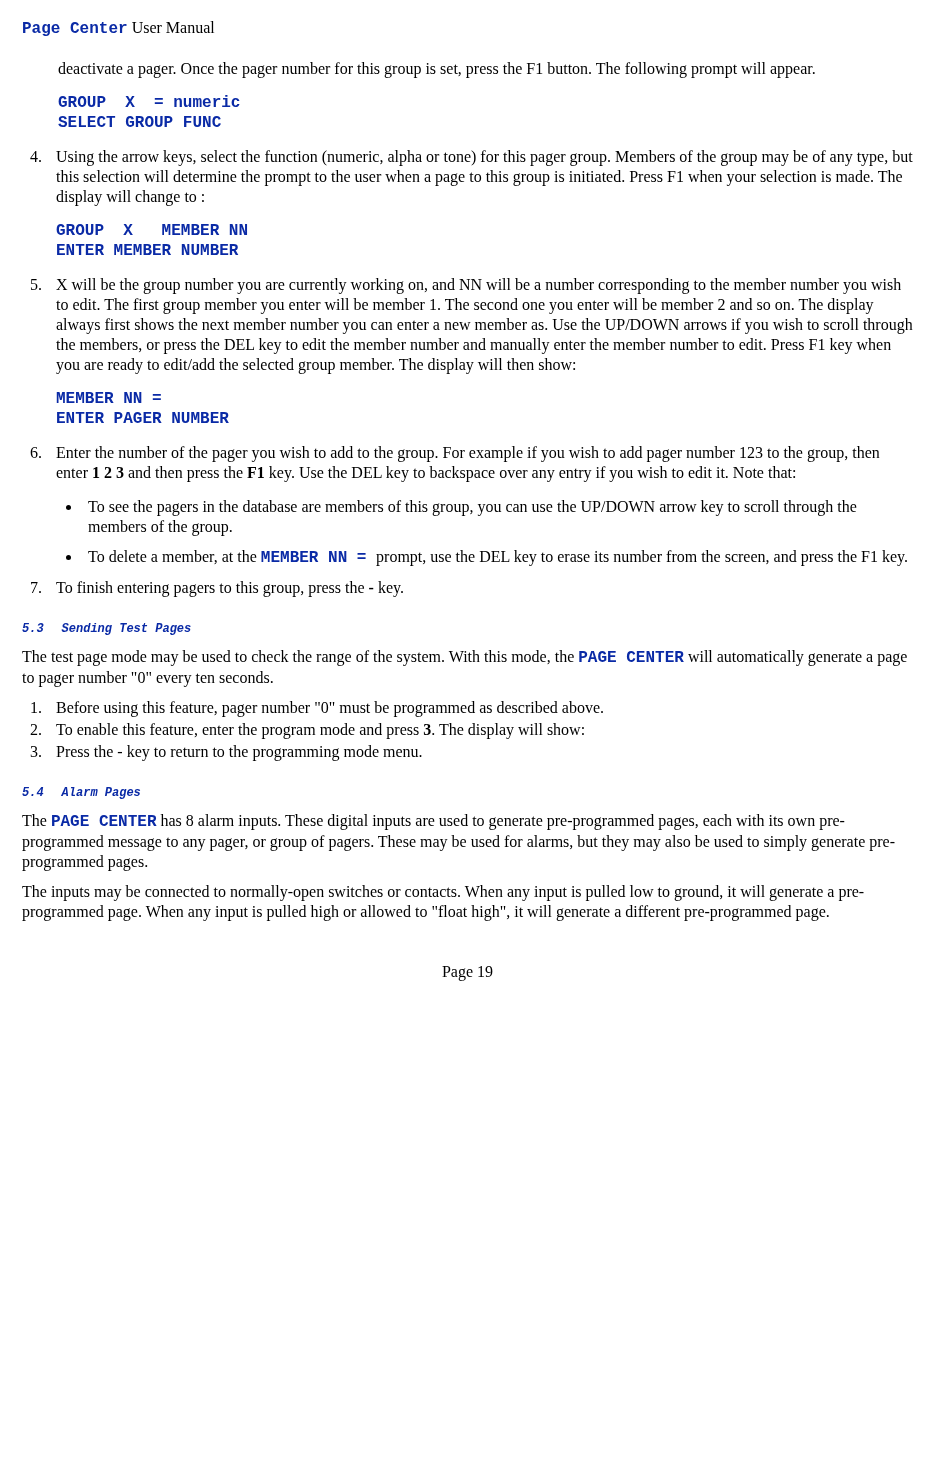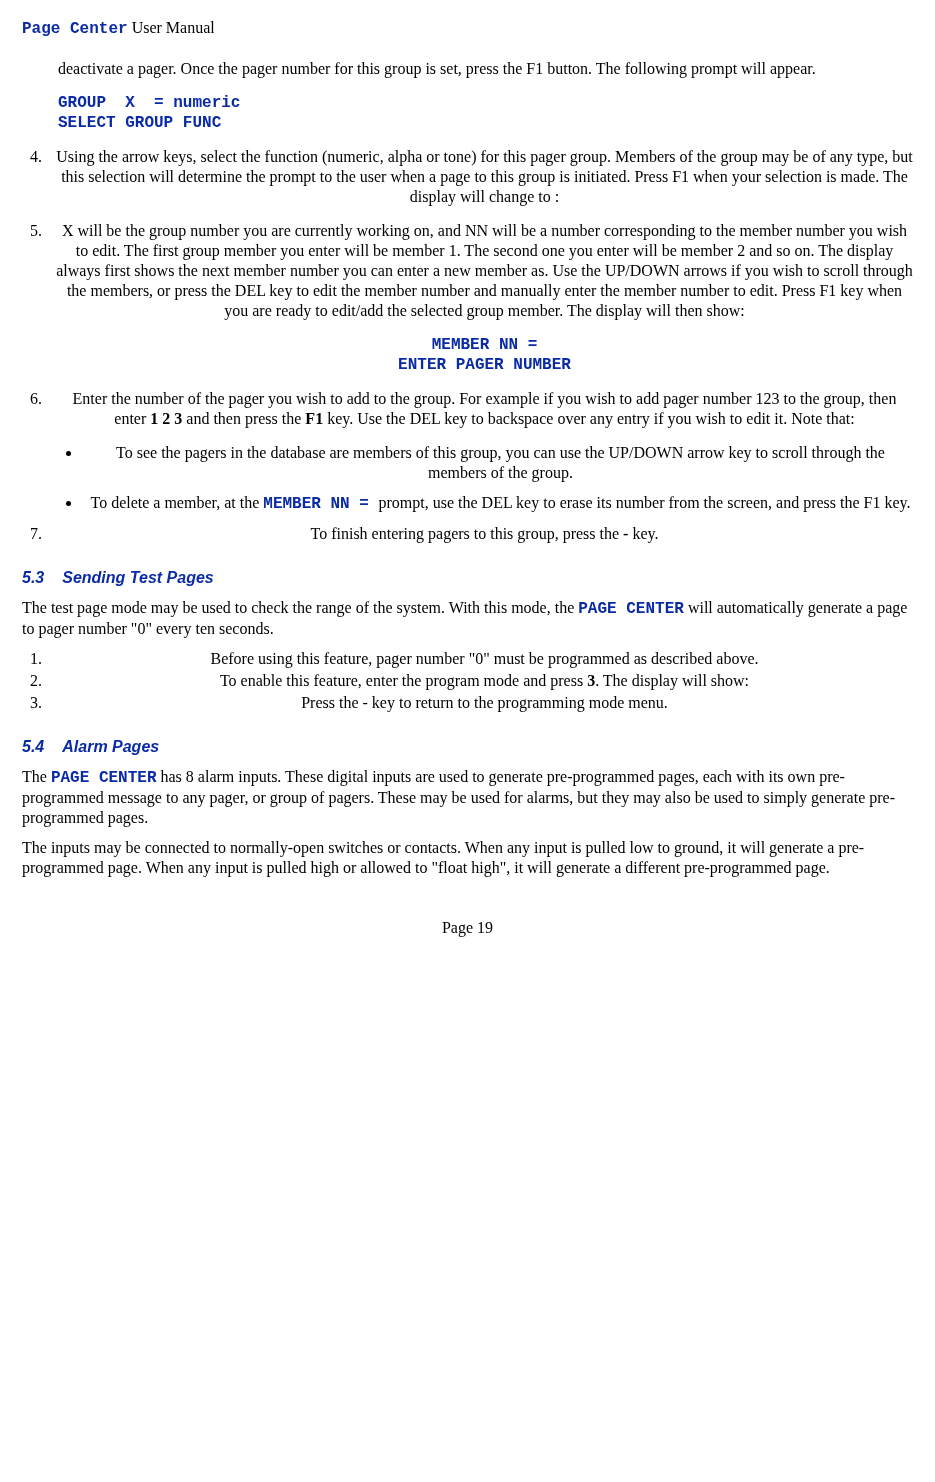--- a/index.html
+++ b/index.html
@@ -29,30 +29,30 @@
     white-space: pre;
     margin: 14px 0 14px 36px;
   }
   .code-display-light {
     font-family: "Courier New", Courier, monospace;
     color: #0a2aa6;
     white-space: pre;
     margin: 2px 0 6px 36px;
   }
   ol.main { margin: 0; padding-left: 24px; }
-  ol.main > li { padding-left: 10px; margin-bottom: 2px; text-align: center; }
+  ol.main > li { padding-left: 10px; margin-bottom: 2px; }
   ol.main > li > .para { margin-bottom: 14px; }
   ul.bullets { list-style: disc; margin: 10px 0 10px 64px; padding: 0; }
   ul.bullets li { padding-left: 6px; margin-bottom: 10px; }
   h2.section {
-    font-family: Liberation Sans, sans-serif;
+    font-family: Liberation Mono, monospace;
     font-weight: bold;
     font-style: italic;
     color: #0a2aa6;
-    font-size: 16px;
+    font-size: 12px;
     margin: 24px 0 10px 0;
   }
   h2.section .num { margin-right: 18px; font-style: italic; }
   p { margin: 0 0 10px 0; }
   .mono-inline {
     font-family: "Courier New", Courier, monospace;
     font-weight: bold;
     color: #0a2aa6;
   }
   .footer { text-align: center; margin-top: 40px; }
@@ -65,20 +65,22 @@
 </div>
 
 <div class="indent-block">deactivate a pager. Once the pager number for this group is set, press the F1 button. The following prompt will appear.</div>
 
 <div class="code-display">GROUP  X  = numeric
 SELECT GROUP FUNC</div>
 
 <ol class="main" start="4">
   <li>
     <div class="para">Using the arrow keys, select the function (numeric, alpha or tone) for this pager group.  Members of the group may be of any type, but this selection will determine the prompt to the user when a page to this group is initiated.   Press F1 when your selection is made. The display will change to :</div>
+    <div class="code-display" style="margin-left:0">GROUP  X   MEMBER NN
+ENTER MEMBER NUMBER</div>
   </li>
   <li>
     <div class="para">X will be the group number you are currently working on, and NN will be a number corresponding to the member number you wish to edit.  The first group member you enter will be member 1.  The second one you enter will be member 2 and so on.  The display always first shows the next member number you can enter a new member as. Use the UP/DOWN arrows if you wish to scroll through the members, or press the DEL key to edit the member number and manually enter the member number to edit. Press F1 key when you are ready to edit/add the selected group member. The display will then show:</div>
     <div class="code-display" style="margin-left:0">MEMBER NN =
 ENTER PAGER NUMBER</div>
   </li>
   <li>
     <div class="para"><span>Enter the number of the pager you wish to add to the group.  For example if you wish to add pager number 123 to the group, then enter </span><b>1 2 3</b><span>  and then press the </span><b>F1</b><span> key.  Use the DEL key to backspace over any entry if you wish to edit it.  Note that:</span></div>
     <ul class="bullets" style="margin-left:26px">
       <li>To see the pagers in the database are members of this group, you can use the UP/DOWN arrow key to scroll through the members of the group.</li>

